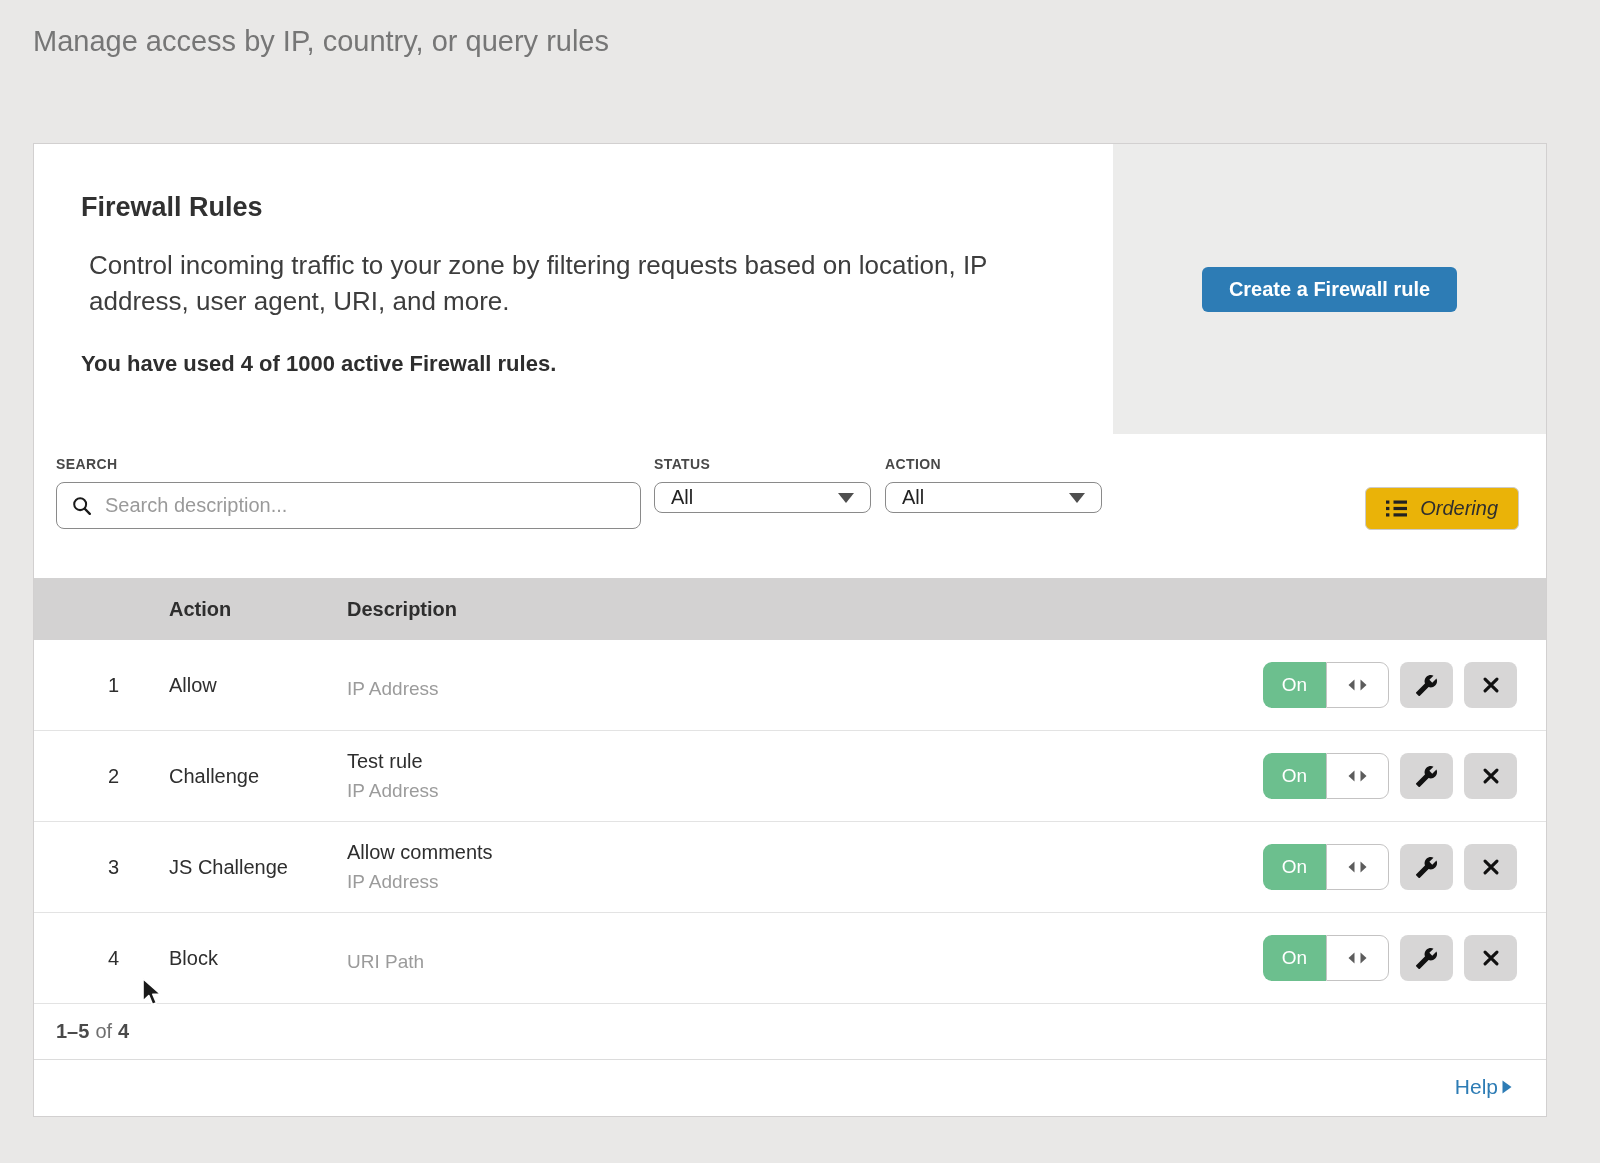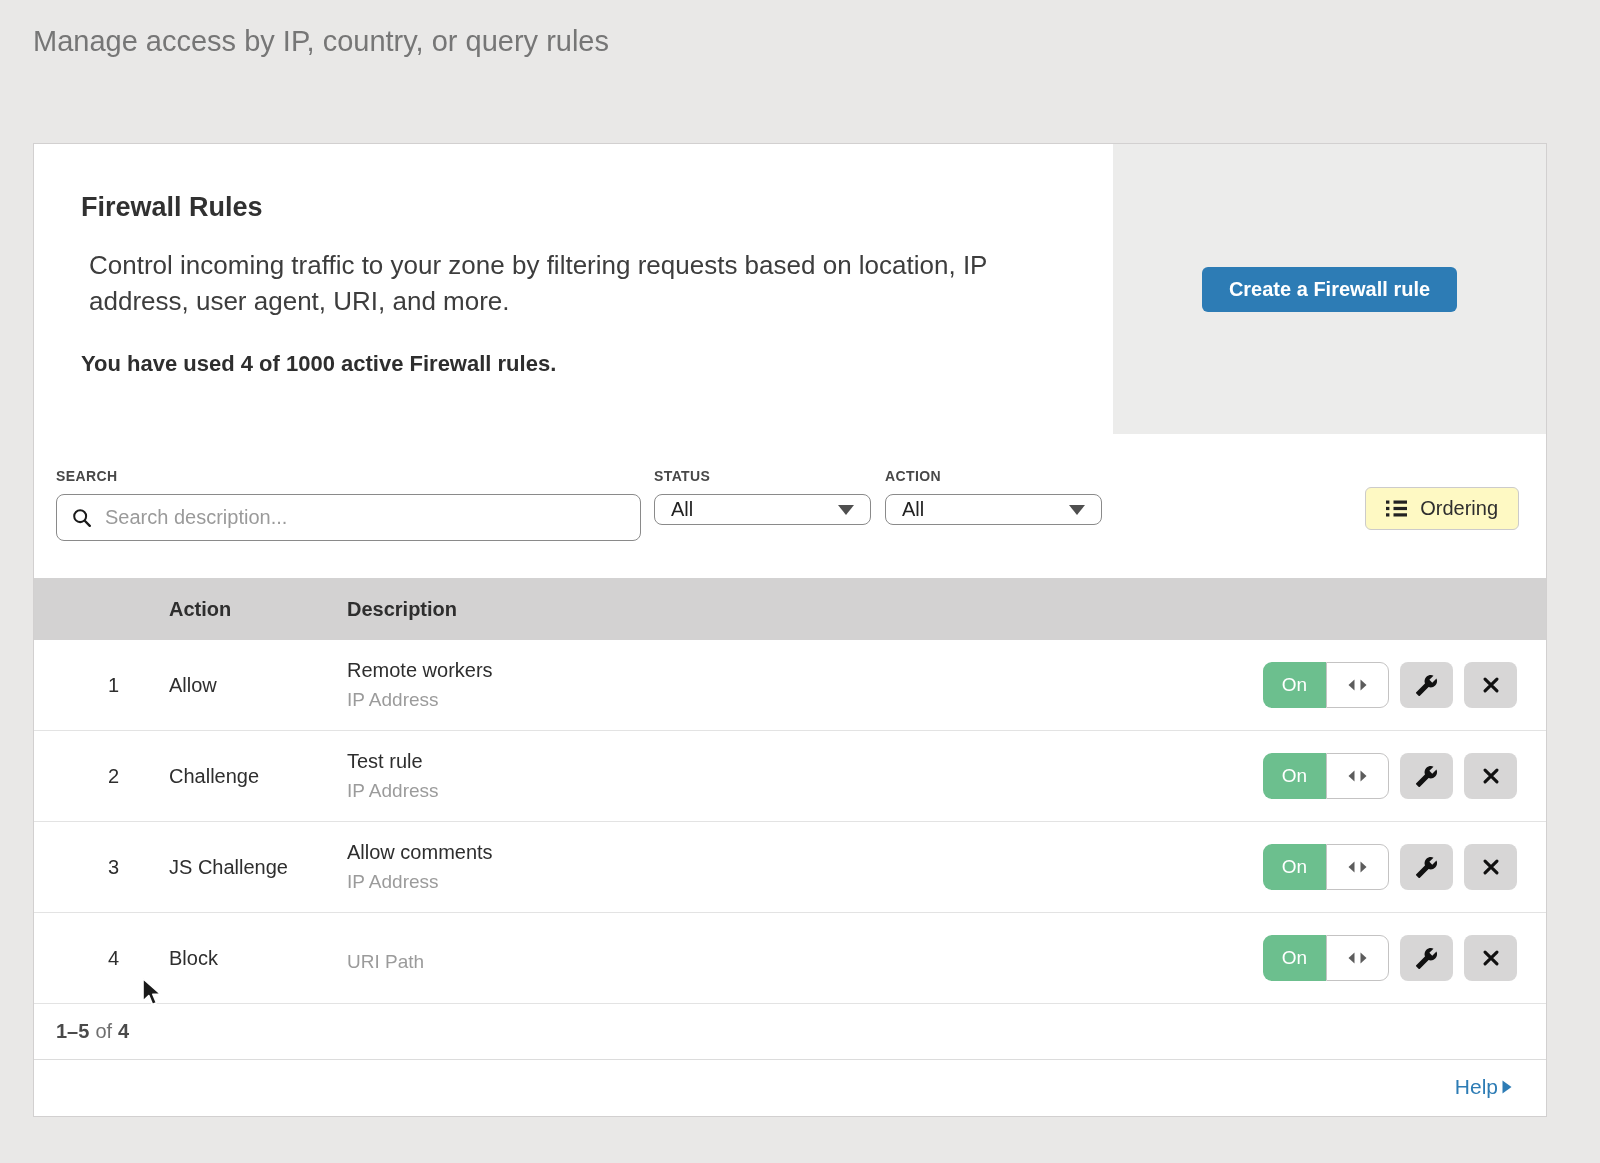--- a/index.html
+++ b/index.html
@@ -39,21 +39,21 @@
   }
   .create-btn {
     background:#2d7cb5; color:#fff;
     font-family:inherit; font-size:20px; font-weight:600;
     border:none; border-radius:6px;
     height:45px; padding:0 27px; cursor:pointer;
   }
 
   
   .filter-section { position:relative; height:144px; background:#fff; }
-  .field { position:absolute; top:22px;margin-top:12px; }
+  .field { position:absolute; top:22px; }
   .field-label { display:block; font-size:14px; font-weight:700; color:#484848; letter-spacing:.4px; margin-bottom:10px; }
   .field-search { left:22px; }
   .search-box {
     width:585px; height:47px; background:#fff;
     border:1px solid #8a8a8a; border-radius:8px;
     display:flex; align-items:center; padding-left:14px;
   }
   .search-box input {
     border:none; outline:none; flex:1; background:transparent;
     font-family:inherit; font-size:20px; color:#333; margin-left:10px; padding-right:12px;
@@ -68,23 +68,23 @@
     padding:0 16px; cursor:pointer;
   }
   .select-value { font-size:20px; color:#222; }
   .chevron-down {
     width:0; height:0;
     border-left:8px solid transparent; border-right:8px solid transparent;
     border-top:10px solid #4f4f4f;
   }
   .ordering-btn {
     position:absolute; right:27px; top:53px; height:43px;
-    background:#fef9c3; border:1px solid #cccbcb; border-radius:6px;
+    background:#eab308; border:1px solid #cccbcb; border-radius:6px;
     display:flex; align-items:center; gap:13px; padding:0 20px;
-    font-family:inherit; font-size:20px; color:#2e2e2e; cursor:pointer;
+    font-family:inherit; font-size:20px; color:#2e2e2e; cursor:pointer;font-style:italic;
   }
 
   
   .table-header {
     height:62px; background:#d3d2d2;
     display:grid; grid-template-columns:135px 178px 1fr; align-items:center;
     font-size:20px; font-weight:700; color:#2e2e2e;
   }
   .rule-row {
     position:relative; height:91px;
@@ -199,21 +199,20 @@
   <div class="table-header">
     <div class="col-num"></div>
     <div class="col-action">Action</div>
     <div class="col-desc">Description</div>
   </div>
 
   <div class="rule-row">
     <div class="col-num">1</div>
     <div class="col-action">Allow</div>
     <div class="col-desc">
-      <div class="desc-title">Remote workers</div>
       <div class="desc-sub">IP Address</div>
     </div>
     <div class="row-controls">
       <div class="toggle">
         <span class="toggle-on">On</span>
         <span class="toggle-knob">
           <svg width="23" height="14" viewBox="0 0 23 14">
               <path d="M8.5 1.5 L2.5 7 L8.5 12.5 Z" fill="#5c5c5c"></path>
               <path d="M14.5 1.5 L20.5 7 L14.5 12.5 Z" fill="#5c5c5c"></path>
             </svg>

